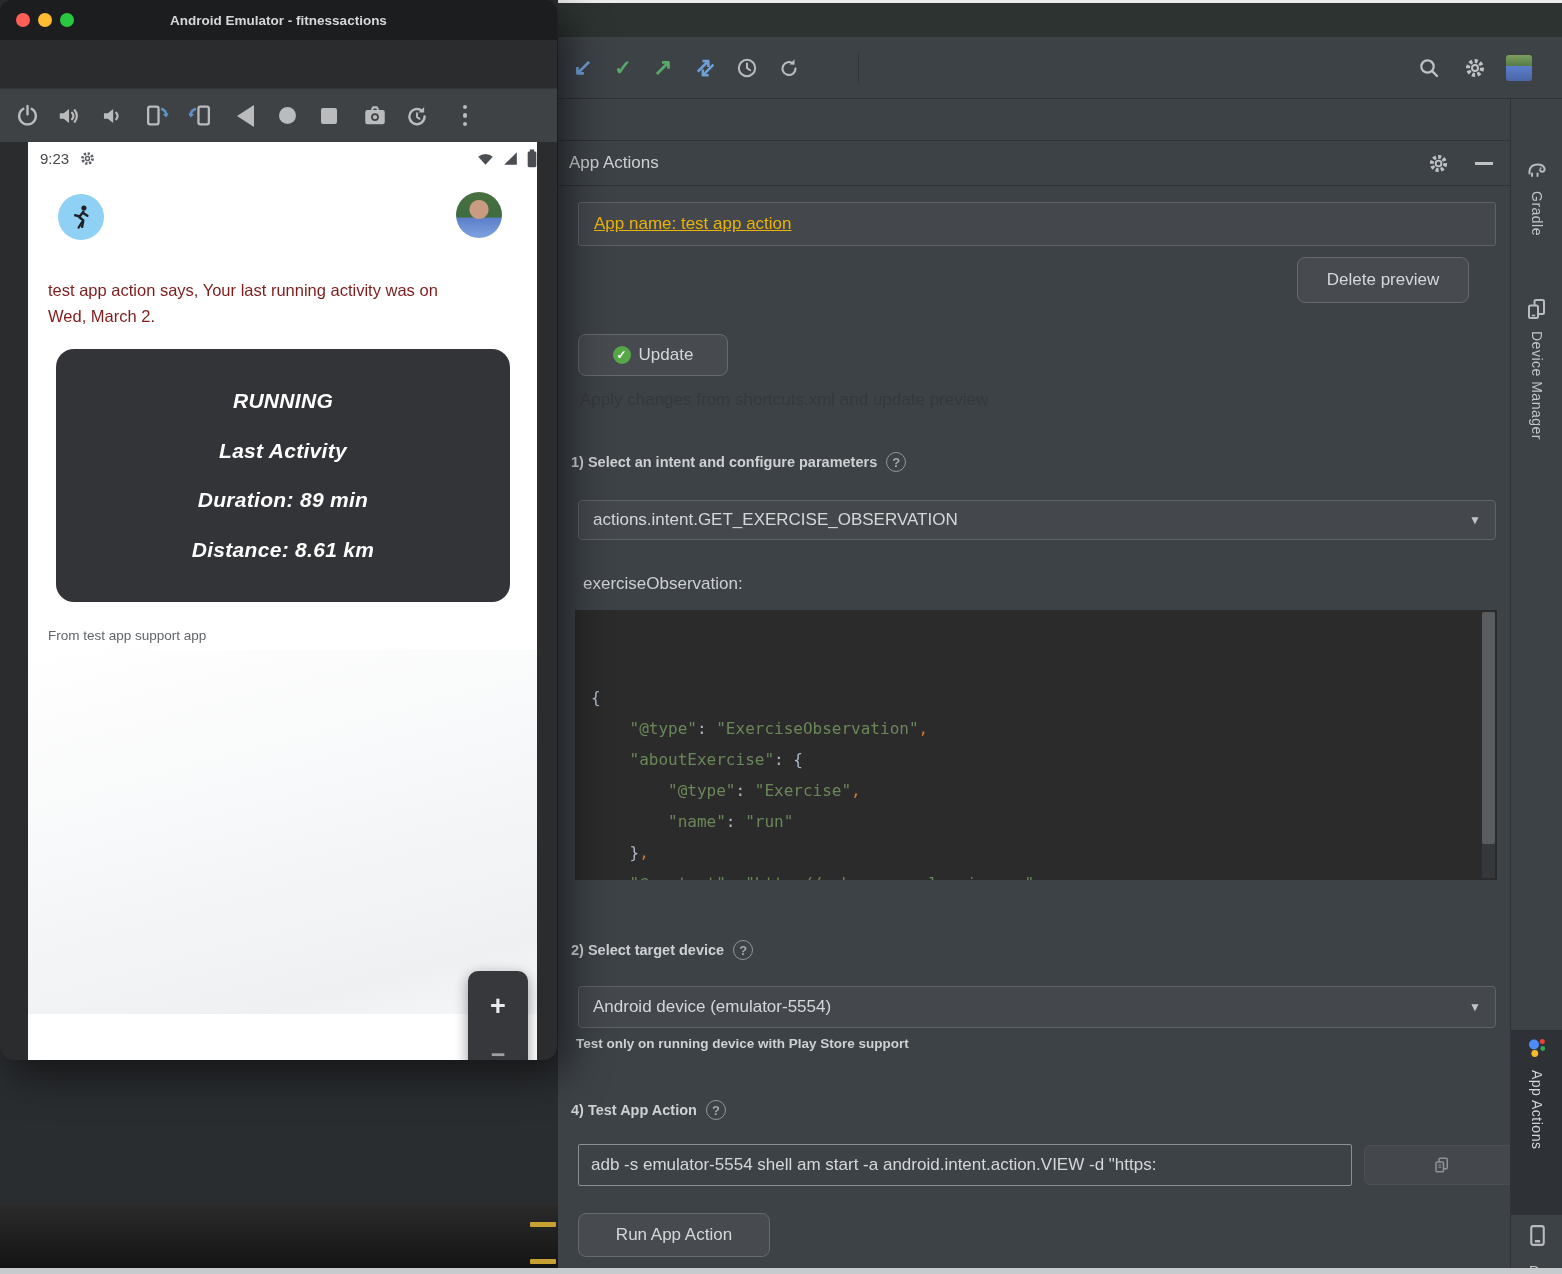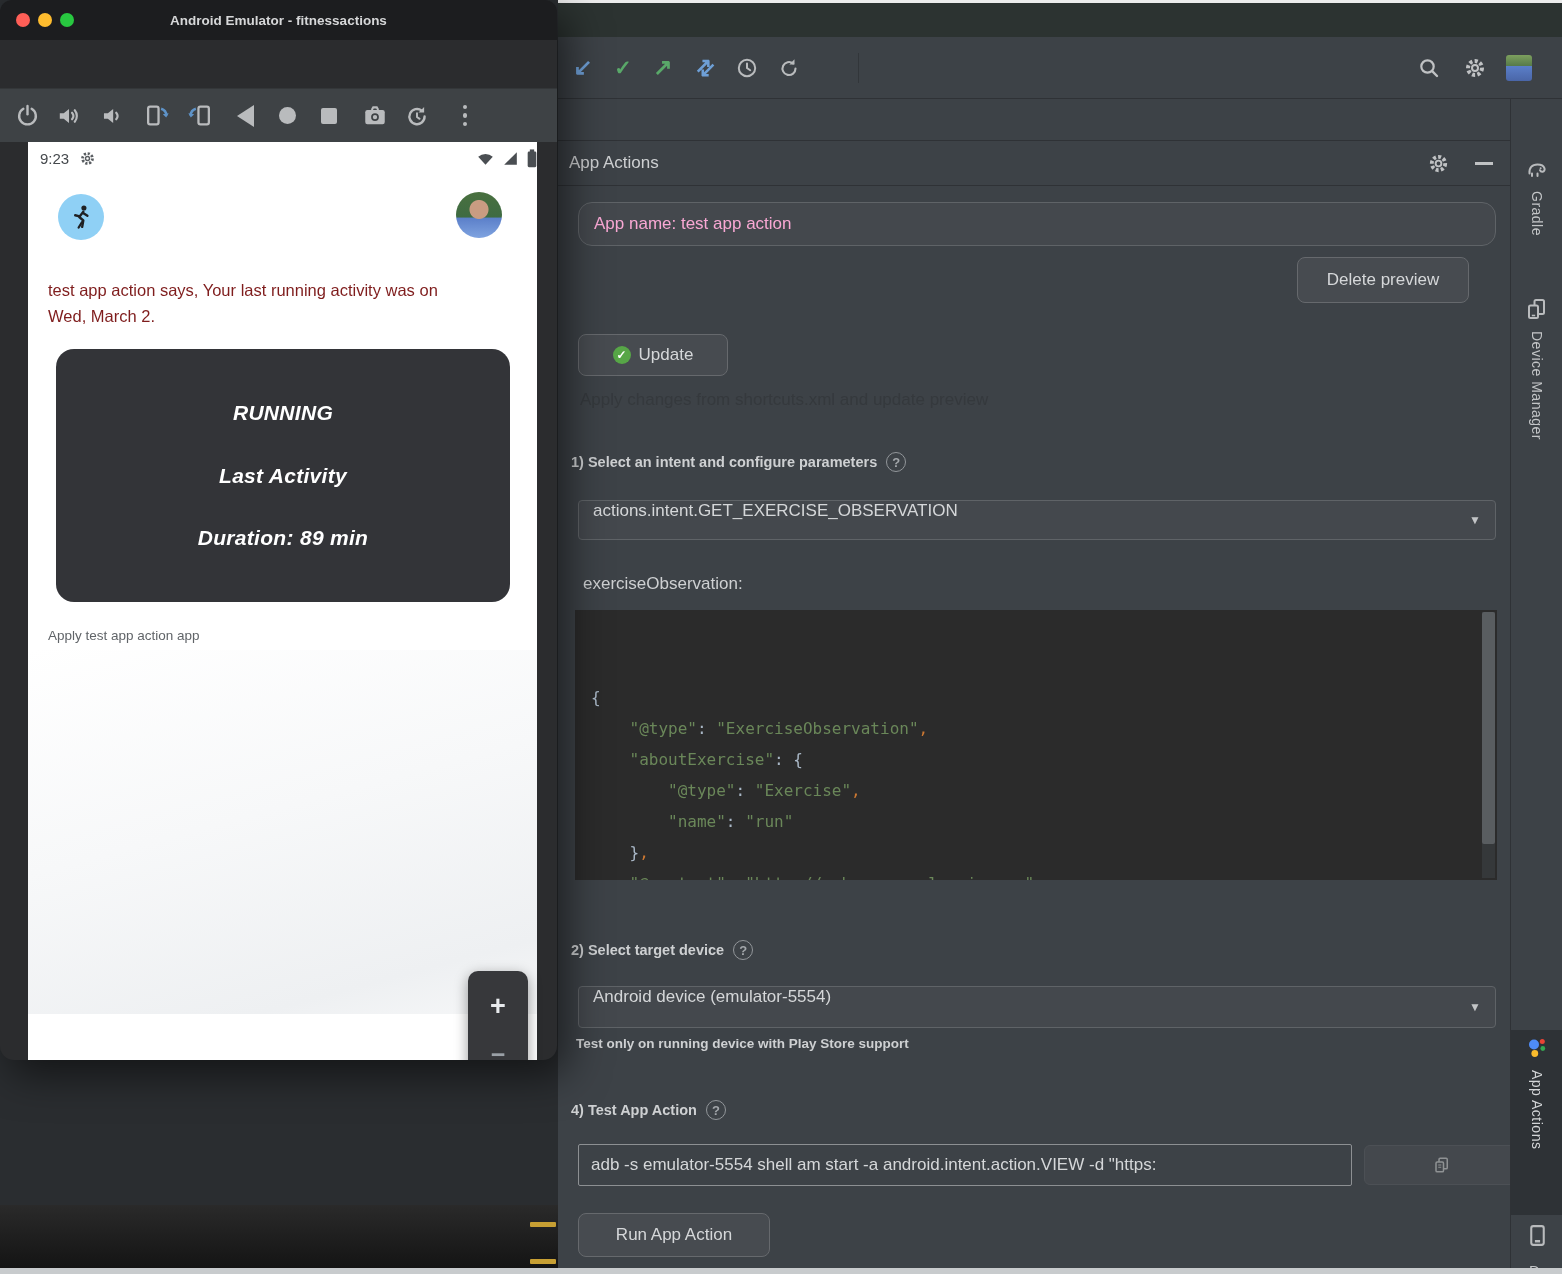--- a/index.html
+++ b/index.html
@@ -14,26 +14,26 @@
   .vcsbar { position:absolute; left:0; top:37px; width:100%; height:62px; background:#3d4247; border-bottom:1px solid #2f3236; }
   .vcsbar .ic { position:absolute; top:50%; transform:translateY(-50%); display:flex; align-items:center; justify-content:center; width:34px; height:34px; border-radius:4px; cursor:default; }
   .glyph { font-weight:bold; line-height:1; }
   .vcs-sep { position:absolute; left:300px; top:16px; width:1px; height:30px; background:#32363a; }
   .mini-avatar { width:26px; height:26px; border-radius:3px; background:linear-gradient(180deg,#7da05e 0%,#567a49 42%,#5b7fc9 42%,#4a66a8 100%); }
 
   
   .panel-header { position:absolute; left:0; top:140px; width:952px; height:46px; border-top:1px solid #2f3236; border-bottom:1px solid #2f3236; background:#3d4247; }
   .panel-title { position:absolute; left:11px; top:12px; font-size:17px; color:#ced0d2; }
 
-  .field { position:absolute; background:#44484d; border:1px solid #5f6367; border-radius:14px; color:#f9a8d4; font-size:17px; display:flex; align-items:center; padding:0 15px; white-space:nowrap; overflow:hidden; }
+  .field { position:absolute; background:#44484d; border:1px solid #5f6367; border-radius:3px; color:#eab308; font-size:17px; display:flex; align-items:center; padding:0 15px; white-space:nowrap; overflow:hidden;text-decoration:underline; }
   .btn { position:absolute; background:#474b50; border:1px solid #66696d; border-radius:8px; color:#d5d7d9; font-size:17px; display:flex; align-items:center; justify-content:center; gap:8px; cursor:default; }
   .hint { position:absolute; font-size:17px; color:#35393d; white-space:nowrap; }
   .sec-label { position:absolute; font-size:14.5px; font-weight:bold; color:#ced0d2; display:flex; align-items:center; gap:9px; white-space:nowrap; }
   .qmark { display:inline-flex; width:20px; height:20px; border:1.6px solid #92969a; border-radius:50%; color:#a3a7ab; font-size:13px; font-weight:bold; align-items:center; justify-content:center; }
-  .dropdown { position:absolute; background:#44484d; border:1px solid #5f6367; border-radius:4px; color:#d5d7d9; font-size:17px; display:flex; align-items:flex-start; padding:0 14px; }
+  .dropdown { position:absolute; background:#44484d; border:1px solid #5f6367; border-radius:4px; color:#d5d7d9; font-size:17px; display:flex; align-items:center; padding:0 14px; }
   .dropdown .arrow { position:absolute; right:14px; top:50%; transform:translateY(-52%); font-size:12px; color:#c3c5c7; }
   .plain-label { position:absolute; font-size:17px; color:#ced0d2; }
   .note { position:absolute; font-size:13.5px; font-weight:bold; color:#ced0d2; white-space:nowrap; }
 
   
   .codeblock { position:absolute; left:17px; top:610px; width:922px; height:270px; background:#2b2b2b; padding:10px 0 0 16px; font-family:"DejaVu Sans Mono", monospace; font-size:16px; line-height:31px; white-space:pre; overflow:hidden; }
   .codeblock .p { color:#a9b7c6; }
   .codeblock .s { color:#6a8759; }
   .codeblock .o { color:#cc7832; }
   .code-scroll-track { position:absolute; right:2px; top:2px; width:13px; height:266px; background:#35383a; }
@@ -359,23 +359,24 @@
           </svg>
       </div>
       <div class="user-avatar"></div>
 
       <div class="chat-message">test app action says, Your last running activity was on Wed, March 2.</div>
 
       <div class="activity-card">
         <div>RUNNING</div>
         <div>Last Activity</div>
         <div>Duration: 89 min</div>
-      </div>
-
-      <div class="source-note">Apply test app action app</div>
+        <div>Distance: 8.61 km</div>
+      </div>
+
+      <div class="source-note">From test app support app</div>
 
       <div class="divider" style="top:930px"></div>
       <div class="compose">Type a message</div>
       <div class="divider" style="top:1001px"></div>
 
       <div class="nav-back"></div>
       <div class="nav-home"></div>
       <div class="nav-recents"></div>
     </div>
 

